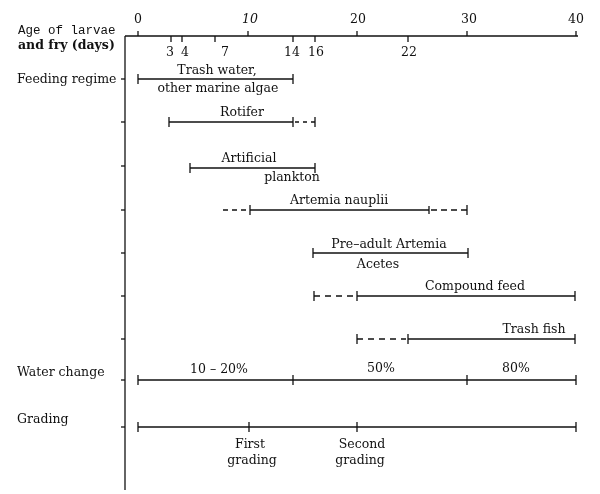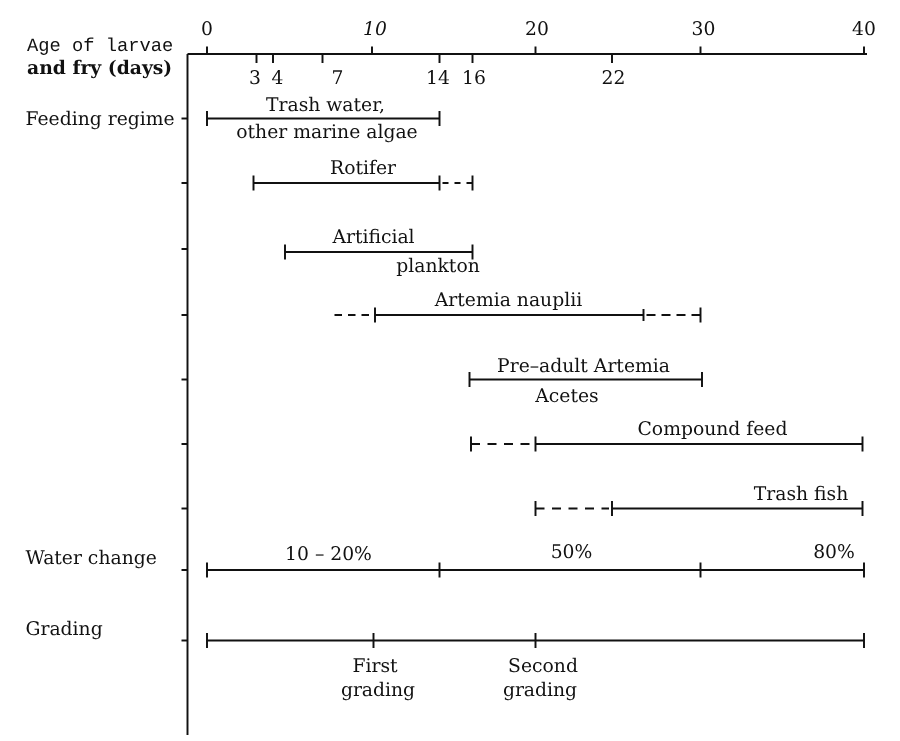--- a/index.html
+++ b/index.html
@@ -134,18 +134,18 @@
 <div class="lbl c" style="left:249px;top:150px;">Artificial</div>
 <div class="lbl c" style="left:262px;top:169px;margin-left:30px;">plankton</div>
 <div class="lbl c" style="left:339px;top:192px;text-align:right;">Artemia nauplii</div>
 <div class="lbl c" style="left:389px;top:236px;">Pre–adult Artemia</div>
 <div class="lbl c" style="left:378px;top:256px;">Acetes</div>
 <div class="lbl c" style="left:475px;top:278px;">Compound feed</div>
 <div class="lbl c" style="left:502px;top:321px;margin-left:32px;">Trash fish</div>
 
 <div class="lbl c" style="left:219px;top:361px;">10 – 20%</div>
 <div class="lbl c" style="left:381px;top:360px;">50%</div>
-<div class="lbl c" style="left:516px;top:360px;margin-left:40px;">80%</div>
+<div class="lbl c" style="left:516px;top:360px;">80%</div>
 
 <div class="lbl c" style="left:250px;top:436px;">First</div>
 <div class="lbl c" style="left:252px;top:452px;">grading</div>
 <div class="lbl c" style="left:362px;top:436px;">Second</div>
 <div class="lbl c" style="left:360px;top:452px;">grading</div>
 
 </body></html>

